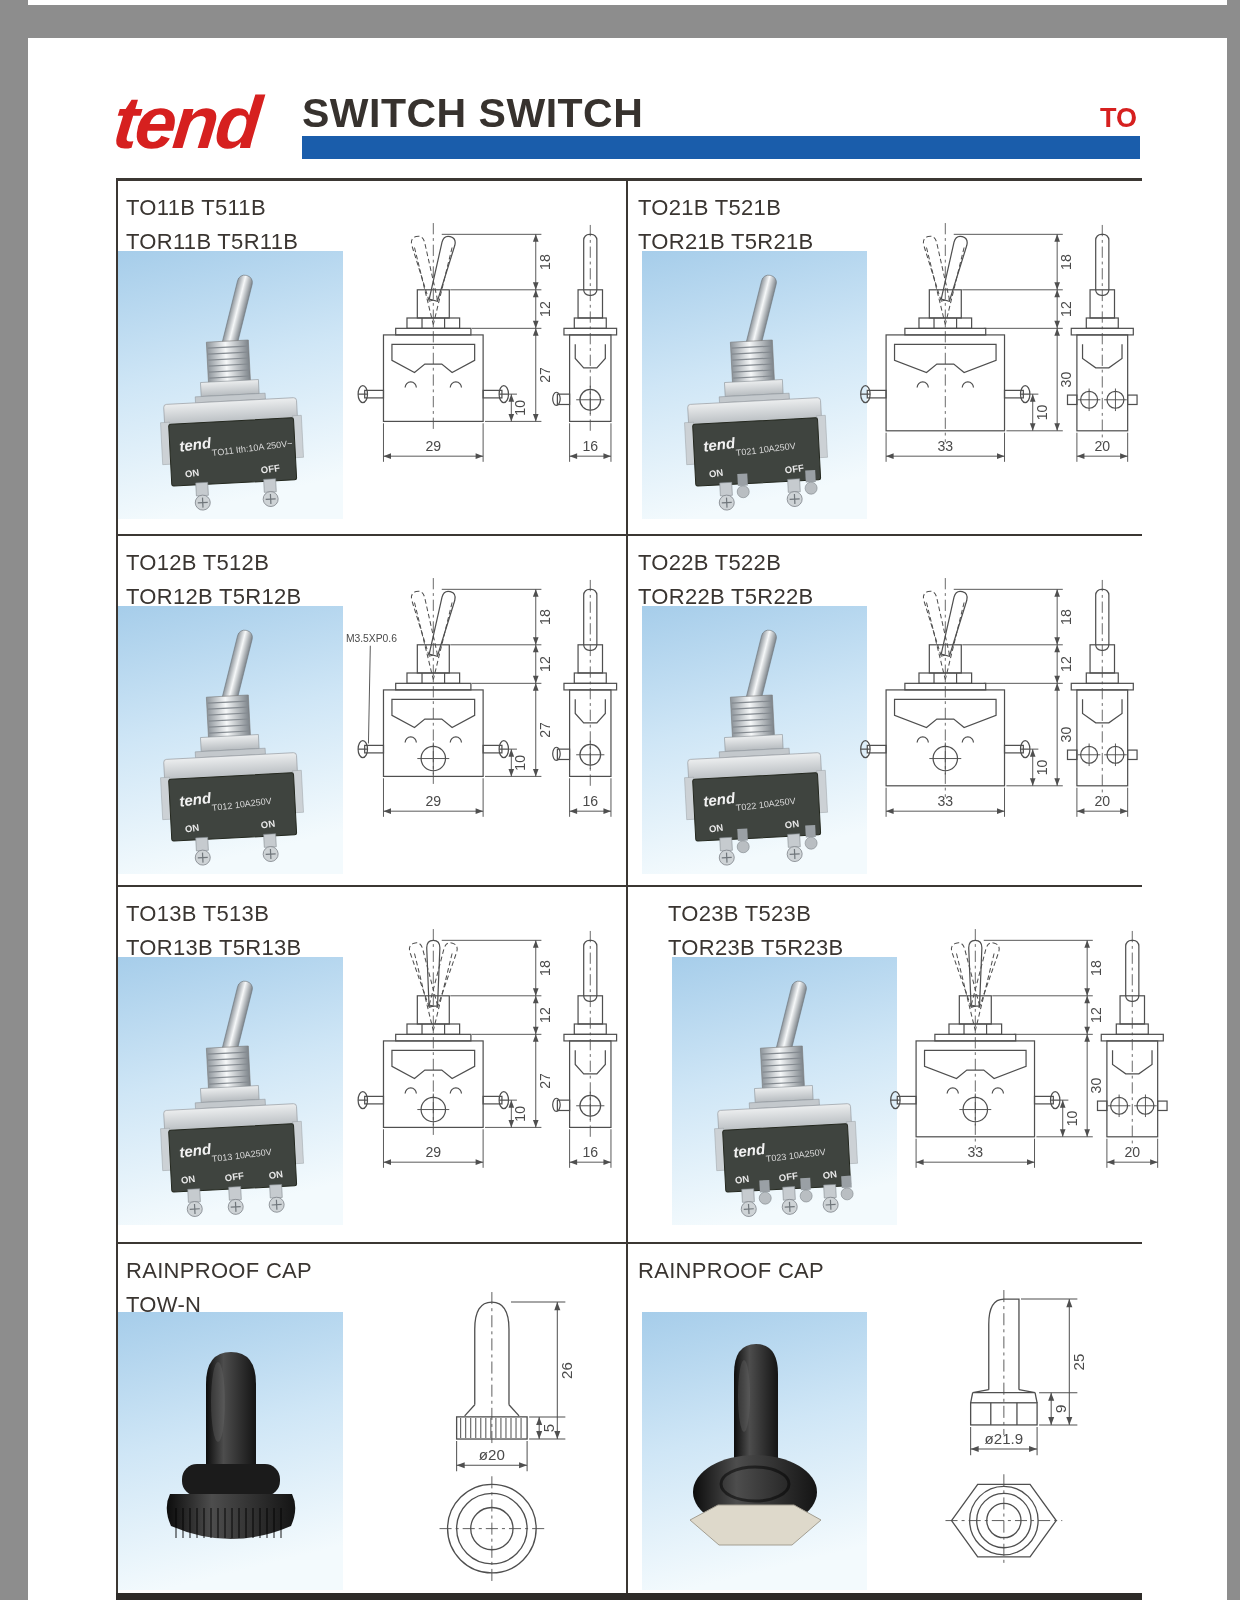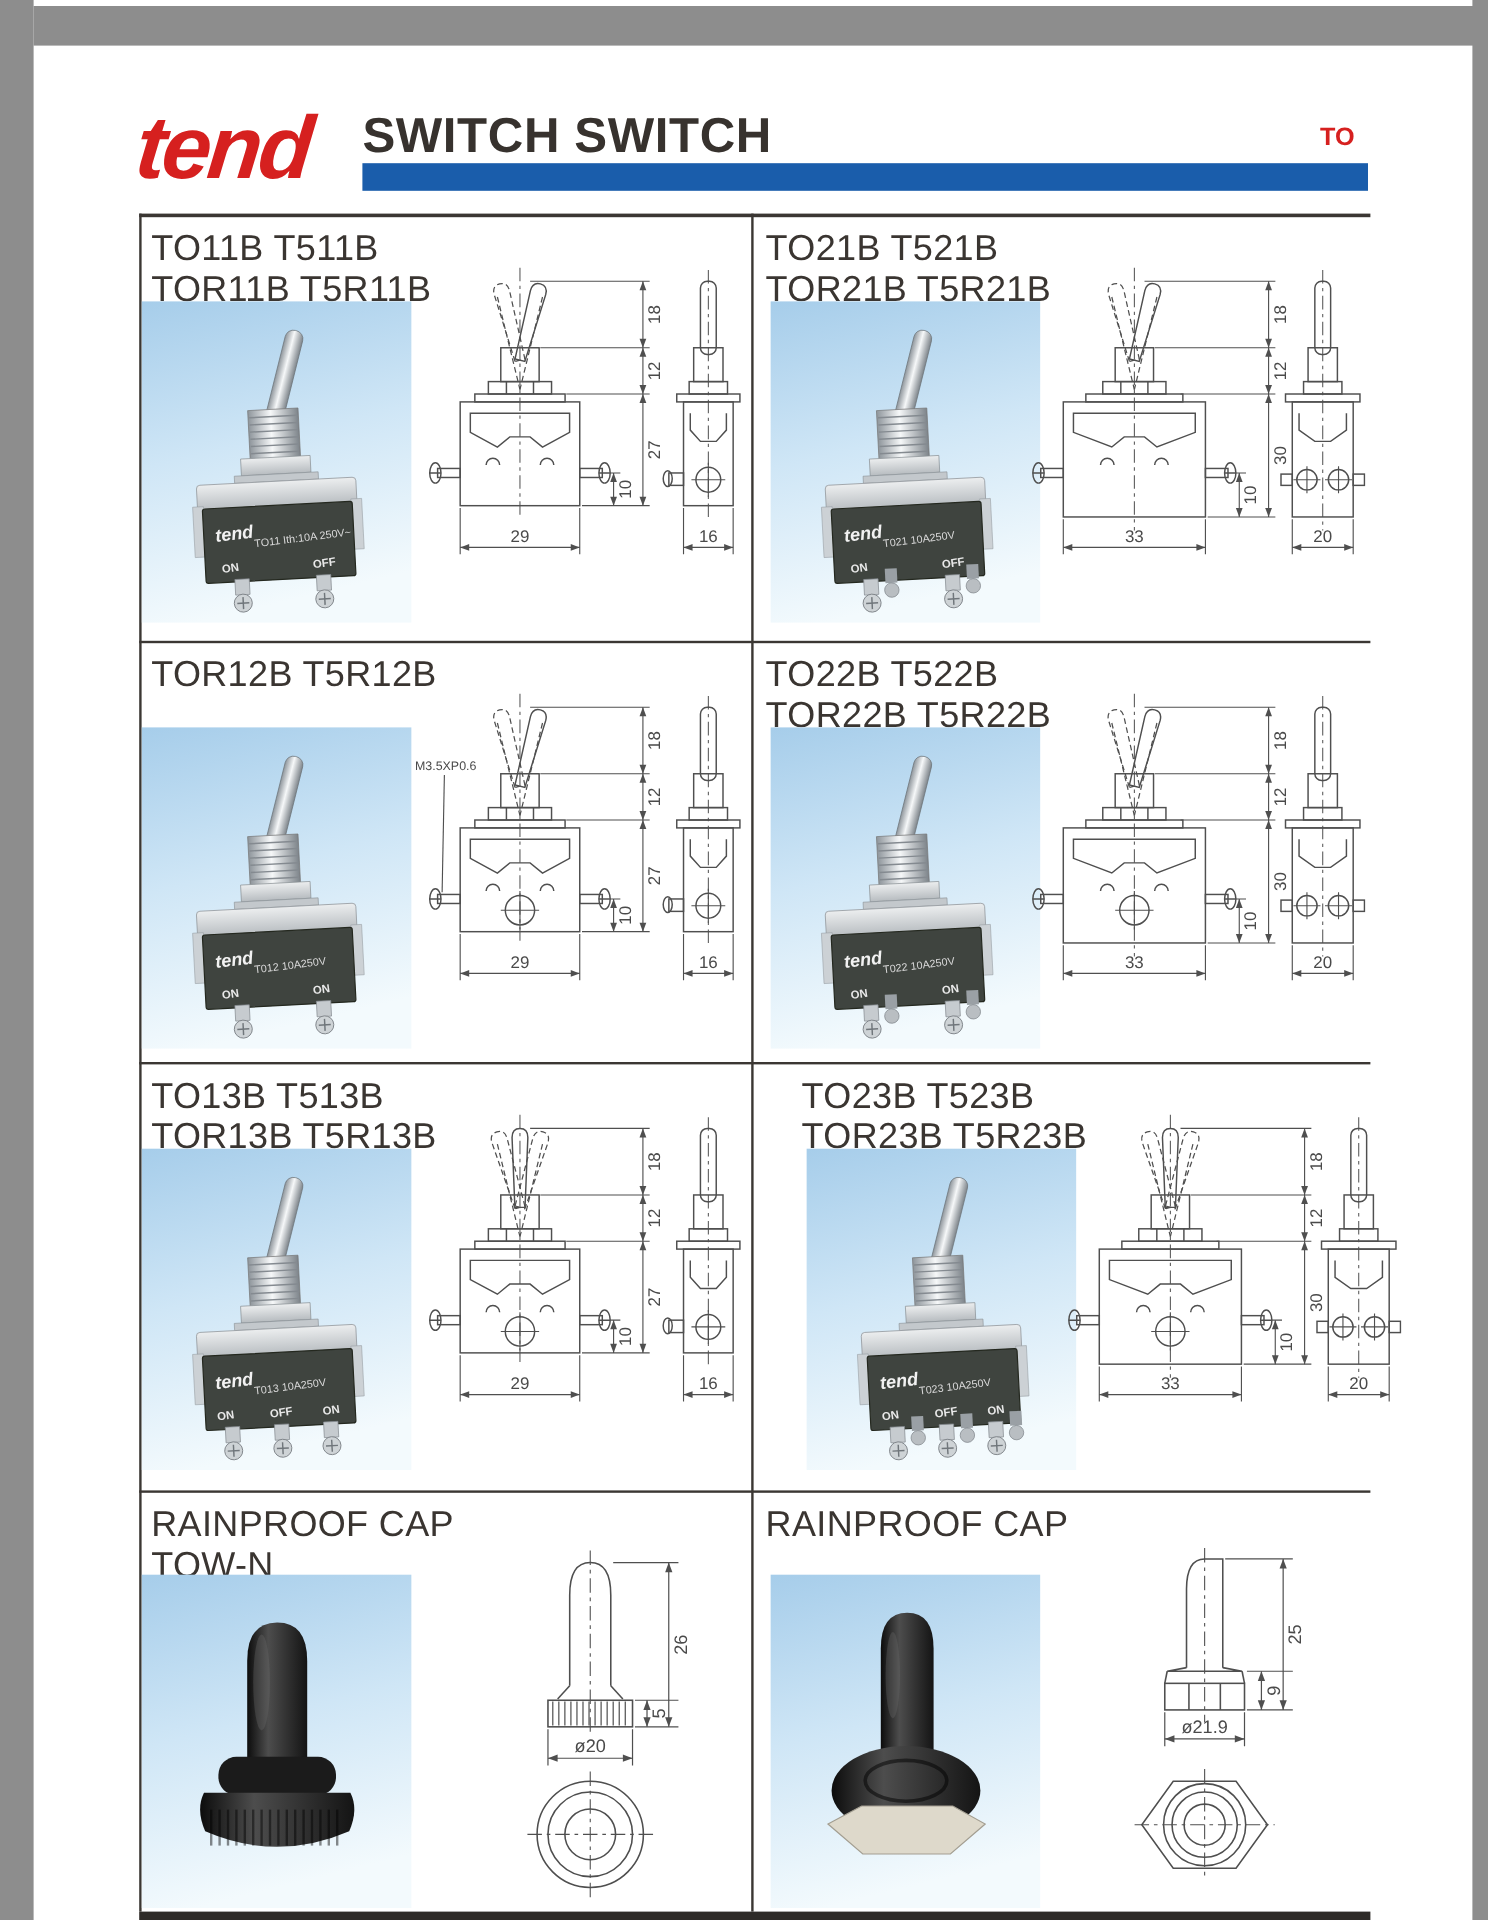--- a/index.html
+++ b/index.html
@@ -7,39 +7,39 @@
        font-family:"Liberation Sans",sans-serif;overflow:hidden;}
   .scan-strip{position:absolute;background:#8d8d8d;}
   #strip-left{left:0;top:0;width:28px;height:1600px;}
   #strip-top{left:28px;top:5px;width:1212px;height:33px;}
   #strip-right{right:0;top:0;width:13px;height:1600px;}
   .logo{position:absolute;left:114px;top:80px;font-size:74px;font-weight:bold;
         font-style:italic;color:#d6201f;letter-spacing:-3px;transform:skewX(-6deg);}
   .page-title{position:absolute;left:302px;top:90px;font-size:41px;font-weight:bold;
         color:#37322e;letter-spacing:0.5px;}
   .blue-bar{position:absolute;left:302px;top:136px;width:838px;height:23px;background:#1a5dab;}
-  .corner-tag{position:absolute;left:1100px;top:103px;font-size:21px;font-weight:bold;color:#d6201f;}
+  .corner-tag{position:absolute;left:1100px;top:103px;font-size:27px;font-weight:bold;color:#d6201f;}
   .gline{position:absolute;background:#3b3733;}
   #g-top{left:116px;top:178px;width:1026px;height:3px;}
   #g-r1{left:116px;top:534px;width:1026px;height:2px;}
   #g-r2{left:116px;top:885px;width:1026px;height:2px;}
   #g-r3{left:116px;top:1242px;width:1026px;height:2px;}
   #g-v{left:626px;top:178px;width:2px;height:1415px;}
   #g-left{left:116px;top:178px;width:2px;height:1415px;}
   #g-bottom{left:116px;top:1593px;width:1026px;height:7px;background:#2e2b28;}
   .cell{position:absolute;}
   .c0{left:118px;top:181px;width:506px;height:353px;}
   .c1{left:630px;top:181px;width:510px;height:456px;}
   .c2{left:118px;top:536px;width:506px;height:349px;}
   .c3{left:630px;top:536px;width:510px;height:349px;}
   .c4{left:118px;top:887px;width:506px;height:355px;padding-left:48px;}
   .c5{left:660px;top:887px;width:510px;height:367px;}
   .c6{left:118px;top:1244px;width:506px;height:349px;}
   .c7{left:630px;top:1244px;width:510px;height:349px;}
-  .cell-title{position:absolute;left:8px;top:10px;font-size:30px;color:#3a3531;
+  .cell-title{position:absolute;left:8px;top:10px;font-size:22px;color:#3a3531;
         line-height:34px;letter-spacing:0.3px;}
   .photo{position:absolute;left:0px;top:70px;width:225px;height:268px;}
   .colR .photo{left:12px;}
   .drawing{position:absolute;left:226px;top:28px;width:282px;height:312px;}
   .caprow .photo{top:68px;height:278px;}
   .caprow .drawing{left:288px;top:40px;width:212px;height:302px;}
   svg text{font-family:"Liberation Sans",sans-serif;}
 </style>
 </head>
 <body>
@@ -325,20 +325,21 @@
         <line class="dl" x1="235" y1="227" x2="235" y2="258" stroke-width="0.8"></line>
         <line class="dl" x1="289" y1="227" x2="289" y2="258" stroke-width="0.8"></line>
         <line class="dl" x1="235" y1="252" x2="289" y2="252"></line>
         <polygon class="ar" points="235,252 243,249 243,255"></polygon>
         <polygon class="ar" points="289,252 281,249 281,255"></polygon>
         <text class="dt" x="262" y="247" text-anchor="middle">20</text>
       </svg></div>
 </div>
 <div class="cell c2 colL">
   <div class="cell-title">
+    <div>TO12B T512B</div>
     <div>TOR12B T5R12B</div>
   </div>
   <div class="photo"><svg width="225" height="268" viewBox="0 0 225 268">
   <defs>
    <linearGradient id="bg2" x1="0" y1="0" x2="0.2" y2="1">
      <stop offset="0" stop-color="#a6cdea"></stop>
             <stop offset="0.5" stop-color="#cfe6f6"></stop>
             <stop offset="1" stop-color="#f3fafd"></stop>
    </linearGradient>
    <linearGradient id="mt2" x1="0" y1="0" x2="1" y2="0">

